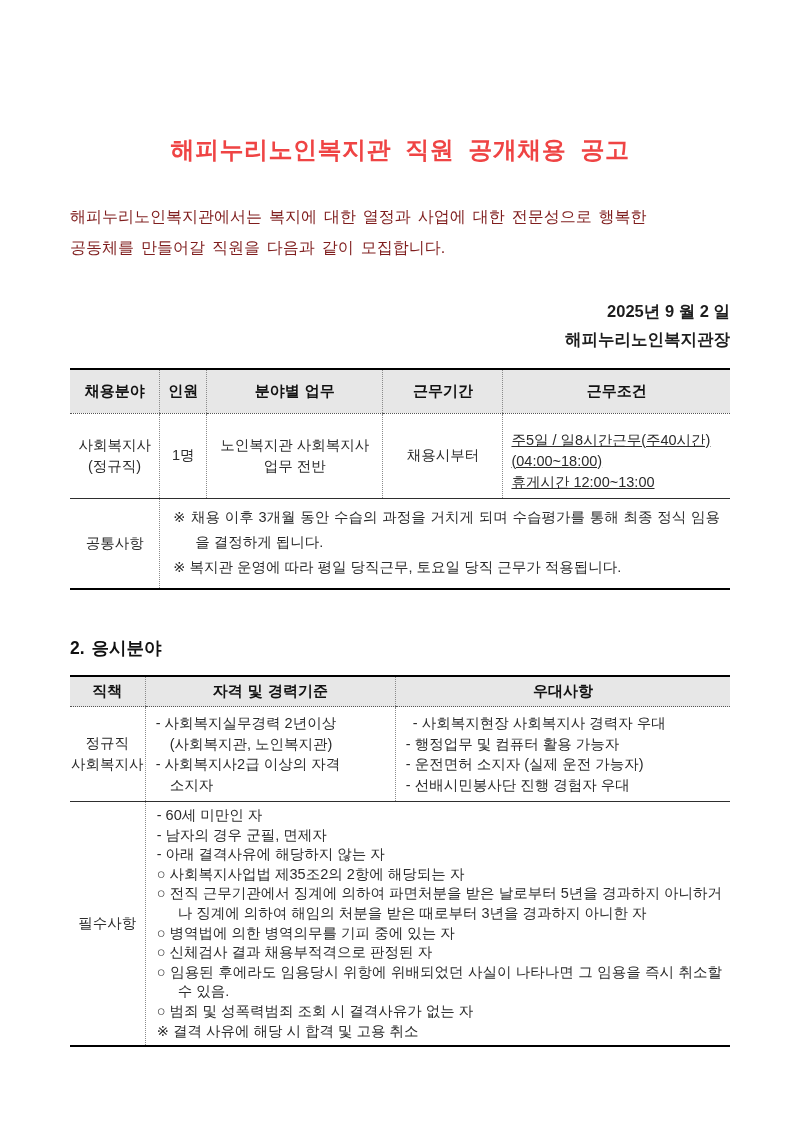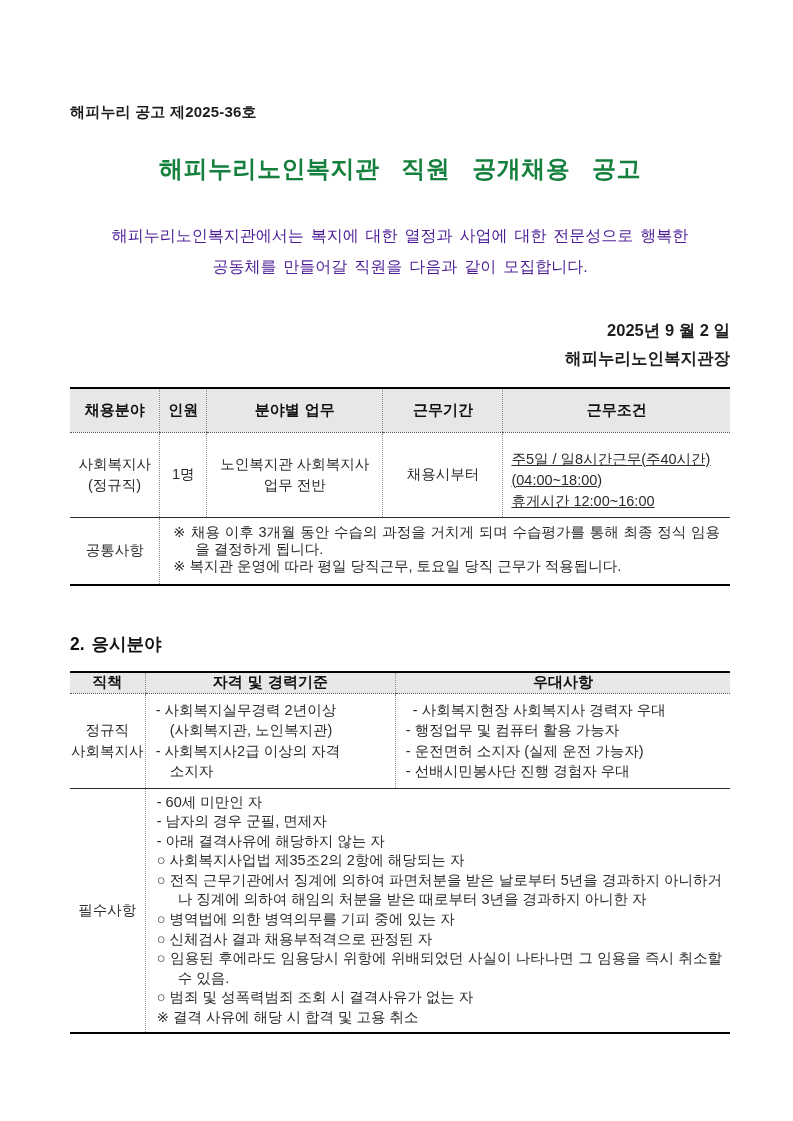--- a/index.html
+++ b/index.html
@@ -10,28 +10,28 @@
     color: #2e2e2e;
     overflow: hidden;
   }
   .page { width: 793px; height: 1121px; background: #fff; }
   .content { padding: 103px 63px 0 70px; }
 
   .doc-number { font-size: 15px; font-weight: 600; color: #1d1d1d; letter-spacing: 0.2px; }
 
   .title {
     margin-top: 31px; text-align: center;
-    font-size: 24px; font-weight: 800; color: #15803d;
-    word-spacing: 7px; letter-spacing: 0.5px; font-family: Liberation Mono, monospace;
+    font-size: 24px; font-weight: 800; color: #ef4444;
+    word-spacing: 7px; letter-spacing: 0.5px;
   }
 
   .intro {
-    margin-top: 35px; text-align: center;
+    margin-top: 35px; 
     font-size: 16px; font-weight: 500; line-height: 31px;
-    color: #4c1d95; word-spacing: 2.5px;
+    color: #7f1d1d; word-spacing: 2.5px;
   }
 
   .date-block { margin-top: 34px; text-align: right; font-size: 16.5px; font-weight: 600; color: #1d1d1d; line-height: 28px; }
 
   .section-heading {
     font-size: 17.5px; font-weight: 800; color: #111; word-spacing: 2px;
   }
   .heading-1 { margin-top: 35px; }
   .heading-2 { margin-top: 46px; }
 
@@ -47,39 +47,38 @@
     border-bottom: 1px dotted #555;
     font-size: 15px; text-align: center; vertical-align: middle;
     word-spacing: 1px;
   }
   .doc-table td { vertical-align: middle; font-weight: 500; }
   .doc-table th + th, .doc-table td + td { border-left: 1px dotted #8a8a8a; }
   .doc-table tr.sep td { border-top: 1px solid #2e2e2e; }
 
   .t-center { text-align: center; }
   .cond-cell { padding: 16px 4px 5px 8px; line-height: 21px; text-decoration: underline; }
-  .notes-cell { padding: 6px 10px 8px 13px; line-height: 17px; vertical-align: top; text-align: left; }
+  .notes-cell { padding: 6px 10px 8px 13px; line-height: 25px; vertical-align: top; text-align: left; }
   .note { padding-left: 22px; text-indent: -22px; text-align: justify; }
 
   .qual-cell { padding: 6px 4px 6px 10px; line-height: 20.5px; vertical-align: middle; text-align: left; }
   .cont { padding-left: 14px; }
   .pref-first { padding-left: 7px; }
 
   .req-cell { padding: 4px 8px 4px 11px; line-height: 19.6px; vertical-align: top; text-align: left; }
   .req-item { padding-left: 21px; text-indent: -21px; text-align: justify; }
 
   .lh-tight { line-height: 21px; }
 </style>
 </head>
 <body>
 
 <div class="page">
   <div class="content">
 
-    <div class="doc-number">해피누리 공고 제2025-36호</div>
 
     <h1 class="title">해피누리노인복지관 직원 공개채용 공고</h1>
 
     <div class="intro">
       <div>해피누리노인복지관에서는 복지에 대한 열정과 사업에 대한 전문성으로 행복한</div>
       <div>공동체를 만들어갈 직원을 다음과 같이 모집합니다.</div>
     </div>
 
     <div class="date-block">
       <div>2025년 9 월 2 일</div>
@@ -110,21 +109,21 @@
         </td>
         <td class="t-center">1명</td>
         <td class="t-center lh-tight">
           <div>노인복지관 사회복지사</div>
           <div>업무 전반</div>
         </td>
         <td class="t-center">채용시부터</td>
         <td class="cond-cell">
           <div>주5일 / 일8시간근무(주40시간)</div>
           <div>(04:00~18:00)</div>
-          <div>휴게시간 12:00~16:00</div>
+          <div>휴게시간 12:00~13:00</div>
         </td>
       </tr>
       <tr class="sep" style="height:68px;">
         <td class="t-center">공통사항</td>
         <td class="notes-cell" colspan="4">
           <div class="note">※ 채용 이후 3개월 동안 수습의 과정을 거치게 되며 수습평가를 통해 최종 정식 임용을 결정하게 됩니다.</div>
           <div class="note">※ 복지관 운영에 따라 평일 당직근무, 토요일 당직 근무가 적용됩니다.</div>
         </td>
       </tr>
     </tbody>
@@ -132,21 +131,21 @@
 
     <h2 class="section-heading heading-2">2. 응시분야</h2>
 
     <table class="doc-table">
       <colgroup>
         <col style="width:11.4%">
           <col style="width:37.9%">
           <col style="width:50.7%">
       </colgroup>
       <tbody>
-          <tr style="height:21px;">
+          <tr style="height:31px;">
         <th>직책</th>
         <th>자격 및 경력기준</th>
         <th>우대사항</th>
       </tr>
       <tr style="height:82px;">
         <td class="t-center lh-tight">
           <div>정규직</div>
           <div>사회복지사</div>
         </td>
         <td class="qual-cell">

